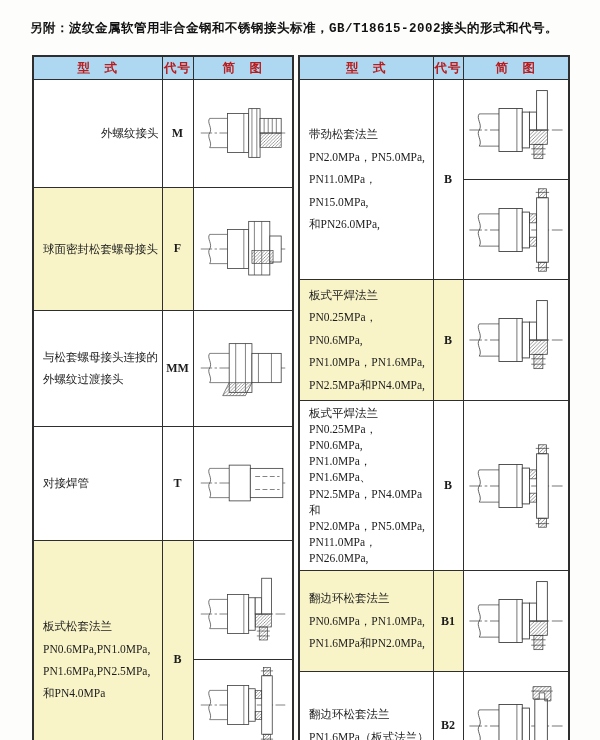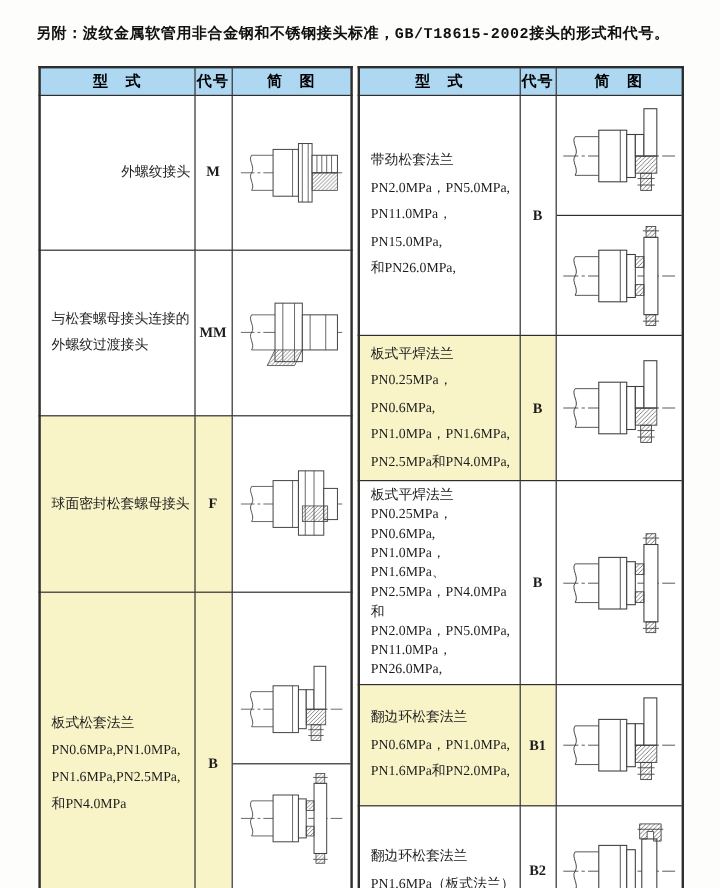--- a/index.html
+++ b/index.html
@@ -17,21 +17,21 @@
     font-size:12.5px;font-weight:bold;letter-spacing:.5px;color:#111;margin-top:11px;
   }
   #tables{position:absolute;left:32px;top:55px;display:flex;gap:4px;}
   table{border-collapse:collapse;background:#fff;table-layout:fixed;}
   table{border:2px solid var(--border);}
   th,td{border:1px solid var(--border);}
   th{
     background:var(--header-bg);
     font-family:Liberation Serif, serif;
     font-size:12.5px;font-weight:bold;height:20px;padding:1px 0;
-    letter-spacing:1px;color:#000000;
+    letter-spacing:1px;color:#b91c1c;
   }
   td.type{
     font-size:11.5px;text-align:left;vertical-align:middle;
     padding:4px 3px 4px 9px;white-space:pre-line;
   }
   td.code{
     font-size:12px;font-weight:bold;text-align:center;vertical-align:middle;
   }
   td.hl{background:var(--hl-bg);}
   td.diag{padding:0;vertical-align:middle;background:#fff;}
@@ -89,20 +89,41 @@
                   <rect x="76" y="30" width="26" height="18" fill="#fff" stroke="#3f3f3f" stroke-width="1"></rect>
                   <rect x="76" y="48" width="26" height="18" fill="url(#hatchp)" stroke="#3f3f3f" stroke-width="0.8"></rect>
                   <line x1="81" y1="30" x2="81" y2="48" stroke="#3f3f3f" stroke-width="0.8"></line>
                   <line x1="86" y1="30" x2="86" y2="48" stroke="#3f3f3f" stroke-width="0.8"></line>
                   <line x1="91" y1="30" x2="91" y2="48" stroke="#3f3f3f" stroke-width="0.8"></line>
                   <line x1="96" y1="30" x2="96" y2="48" stroke="#3f3f3f" stroke-width="0.8"></line>
                 </svg>
               </div>
             </td>
           </tr>
+          <tr style="height: 93px;">
+            <td class="type hl" style="line-height: 1.95;">球面密封松套螺母接头</td>
+            <td class="code hl">F</td>
+            <td class="diag">
+              <div class="dwrap" style="height: 93px;">
+                <svg viewBox="0 0 110 96">
+                  <line x1="3" y1="48" x2="107" y2="48" stroke="#3f3f3f" stroke-width="0.8" stroke-dasharray="14 3 3 3"></line>
+                  <path d="M14,30 c-4,5 4,12 0,18 c-4,5 4,12 0,18" fill="none" stroke="#3f3f3f" stroke-width="0.9"></path>
+                  <line x1="14" y1="30" x2="36" y2="30" stroke="#3f3f3f" stroke-width="0.8"></line>
+                  <line x1="14" y1="66" x2="36" y2="66" stroke="#3f3f3f" stroke-width="0.8"></line>
+                  <rect x="36" y="24" width="26" height="48" fill="#fff" stroke="#3f3f3f" stroke-width="1"></rect>
+                  <line x1="56" y1="24" x2="56" y2="72" stroke="#3f3f3f" stroke-width="0.8"></line>
+                  <rect x="62" y="14" width="26" height="66" fill="#fff" stroke="#3f3f3f" stroke-width="1"></rect>
+                  <line x1="69" y1="14" x2="69" y2="80" stroke="#3f3f3f" stroke-width="0.8"></line>
+                  <line x1="78" y1="14" x2="78" y2="80" stroke="#3f3f3f" stroke-width="0.8"></line>
+                  <rect x="88" y="32" width="14" height="32" fill="#fff" stroke="#3f3f3f" stroke-width="1"></rect>
+                  <rect x="66" y="50" width="26" height="16" fill="url(#hatchp)" stroke="#3f3f3f" stroke-width="0.8"></rect>
+                </svg>
+              </div>
+            </td>
+          </tr>
           <tr style="height: 87px;">
             <td class="type" style="line-height: 1.95;">与松套螺母接头连接的
 外螺纹过渡接头</td>
             <td class="code">MM</td>
             <td class="diag">
               <div class="dwrap" style="height: 87px;">
                 <svg viewBox="0 0 110 96">
                   <line x1="3" y1="48" x2="107" y2="48" stroke="#3f3f3f" stroke-width="0.8" stroke-dasharray="14 3 3 3"></line>
                   <path d="M14,30 c-4,5 4,12 0,18 c-4,5 4,12 0,18" fill="none" stroke="#3f3f3f" stroke-width="0.9"></path>
                   <line x1="14" y1="30" x2="38" y2="30" stroke="#3f3f3f" stroke-width="0.8"></line>
@@ -111,37 +132,34 @@
                   <line x1="46" y1="18" x2="46" y2="78" stroke="#3f3f3f" stroke-width="0.8"></line>
                   <line x1="58" y1="18" x2="58" y2="78" stroke="#3f3f3f" stroke-width="0.8"></line>
                   <rect x="66" y="30" width="36" height="36" fill="#fff" stroke="#3f3f3f" stroke-width="1"></rect>
                   <line x1="74" y1="30" x2="74" y2="66" stroke="#3f3f3f" stroke-width="0.8"></line>
                   <line x1="90" y1="30" x2="90" y2="66" stroke="#3f3f3f" stroke-width="0.8"></line>
                   <polygon points="38,66 66,66 58,82 30,82" fill="url(#hatchp)" stroke="#3f3f3f" stroke-width="0.8"></polygon>
                 </svg>
               </div>
             </td>
           </tr>
-          <tr style="height: 93px;">
-            <td class="type hl" style="line-height: 1.95;">球面密封松套螺母接头</td>
-            <td class="code hl">F</td>
-            <td class="diag">
-              <div class="dwrap" style="height: 93px;">
-                <svg viewBox="0 0 110 96">
-                  <line x1="3" y1="48" x2="107" y2="48" stroke="#3f3f3f" stroke-width="0.8" stroke-dasharray="14 3 3 3"></line>
-                  <path d="M14,30 c-4,5 4,12 0,18 c-4,5 4,12 0,18" fill="none" stroke="#3f3f3f" stroke-width="0.9"></path>
-                  <line x1="14" y1="30" x2="36" y2="30" stroke="#3f3f3f" stroke-width="0.8"></line>
-                  <line x1="14" y1="66" x2="36" y2="66" stroke="#3f3f3f" stroke-width="0.8"></line>
-                  <rect x="36" y="24" width="26" height="48" fill="#fff" stroke="#3f3f3f" stroke-width="1"></rect>
-                  <line x1="56" y1="24" x2="56" y2="72" stroke="#3f3f3f" stroke-width="0.8"></line>
-                  <rect x="62" y="14" width="26" height="66" fill="#fff" stroke="#3f3f3f" stroke-width="1"></rect>
-                  <line x1="69" y1="14" x2="69" y2="80" stroke="#3f3f3f" stroke-width="0.8"></line>
-                  <line x1="78" y1="14" x2="78" y2="80" stroke="#3f3f3f" stroke-width="0.8"></line>
-                  <rect x="88" y="32" width="14" height="32" fill="#fff" stroke="#3f3f3f" stroke-width="1"></rect>
-                  <rect x="66" y="50" width="26" height="16" fill="url(#hatchp)" stroke="#3f3f3f" stroke-width="0.8"></rect>
+          <tr style="height: 86px;">
+            <td class="type" style="line-height: 1.95;">对接焊管</td>
+            <td class="code">T</td>
+            <td class="diag">
+              <div class="dwrap" style="height: 86px;">
+                <svg viewBox="0 0 110 96">
+                  <line x1="3" y1="48" x2="107" y2="48" stroke="#3f3f3f" stroke-width="0.8" stroke-dasharray="14 3 3 3"></line>
+                  <path d="M14,30 c-4,5 4,12 0,18 c-4,5 4,12 0,18" fill="none" stroke="#3f3f3f" stroke-width="0.9"></path>
+                  <line x1="14" y1="30" x2="38" y2="30" stroke="#3f3f3f" stroke-width="0.8"></line>
+                  <line x1="14" y1="66" x2="38" y2="66" stroke="#3f3f3f" stroke-width="0.8"></line>
+                  <rect x="38" y="26" width="26" height="44" fill="#fff" stroke="#3f3f3f" stroke-width="1"></rect>
+                  <rect x="64" y="30" width="40" height="36" fill="#fff" stroke="#3f3f3f" stroke-width="1"></rect>
+                  <line x1="70" y1="40" x2="100" y2="40" stroke="#3f3f3f" stroke-width="0.8" stroke-dasharray="6 3"></line>
+                  <line x1="70" y1="56" x2="100" y2="56" stroke="#3f3f3f" stroke-width="0.8" stroke-dasharray="6 3"></line>
                 </svg>
               </div>
             </td>
           </tr>
           <tr style="height: 180px;">
             <td class="type hl" style="line-height: 1.95;">板式松套法兰
 PN0.6MPa,PN1.0MPa,
 PN1.6MPa,PN2.5MPa,
 和PN4.0MPa</td>
             <td class="code hl">B</td>

